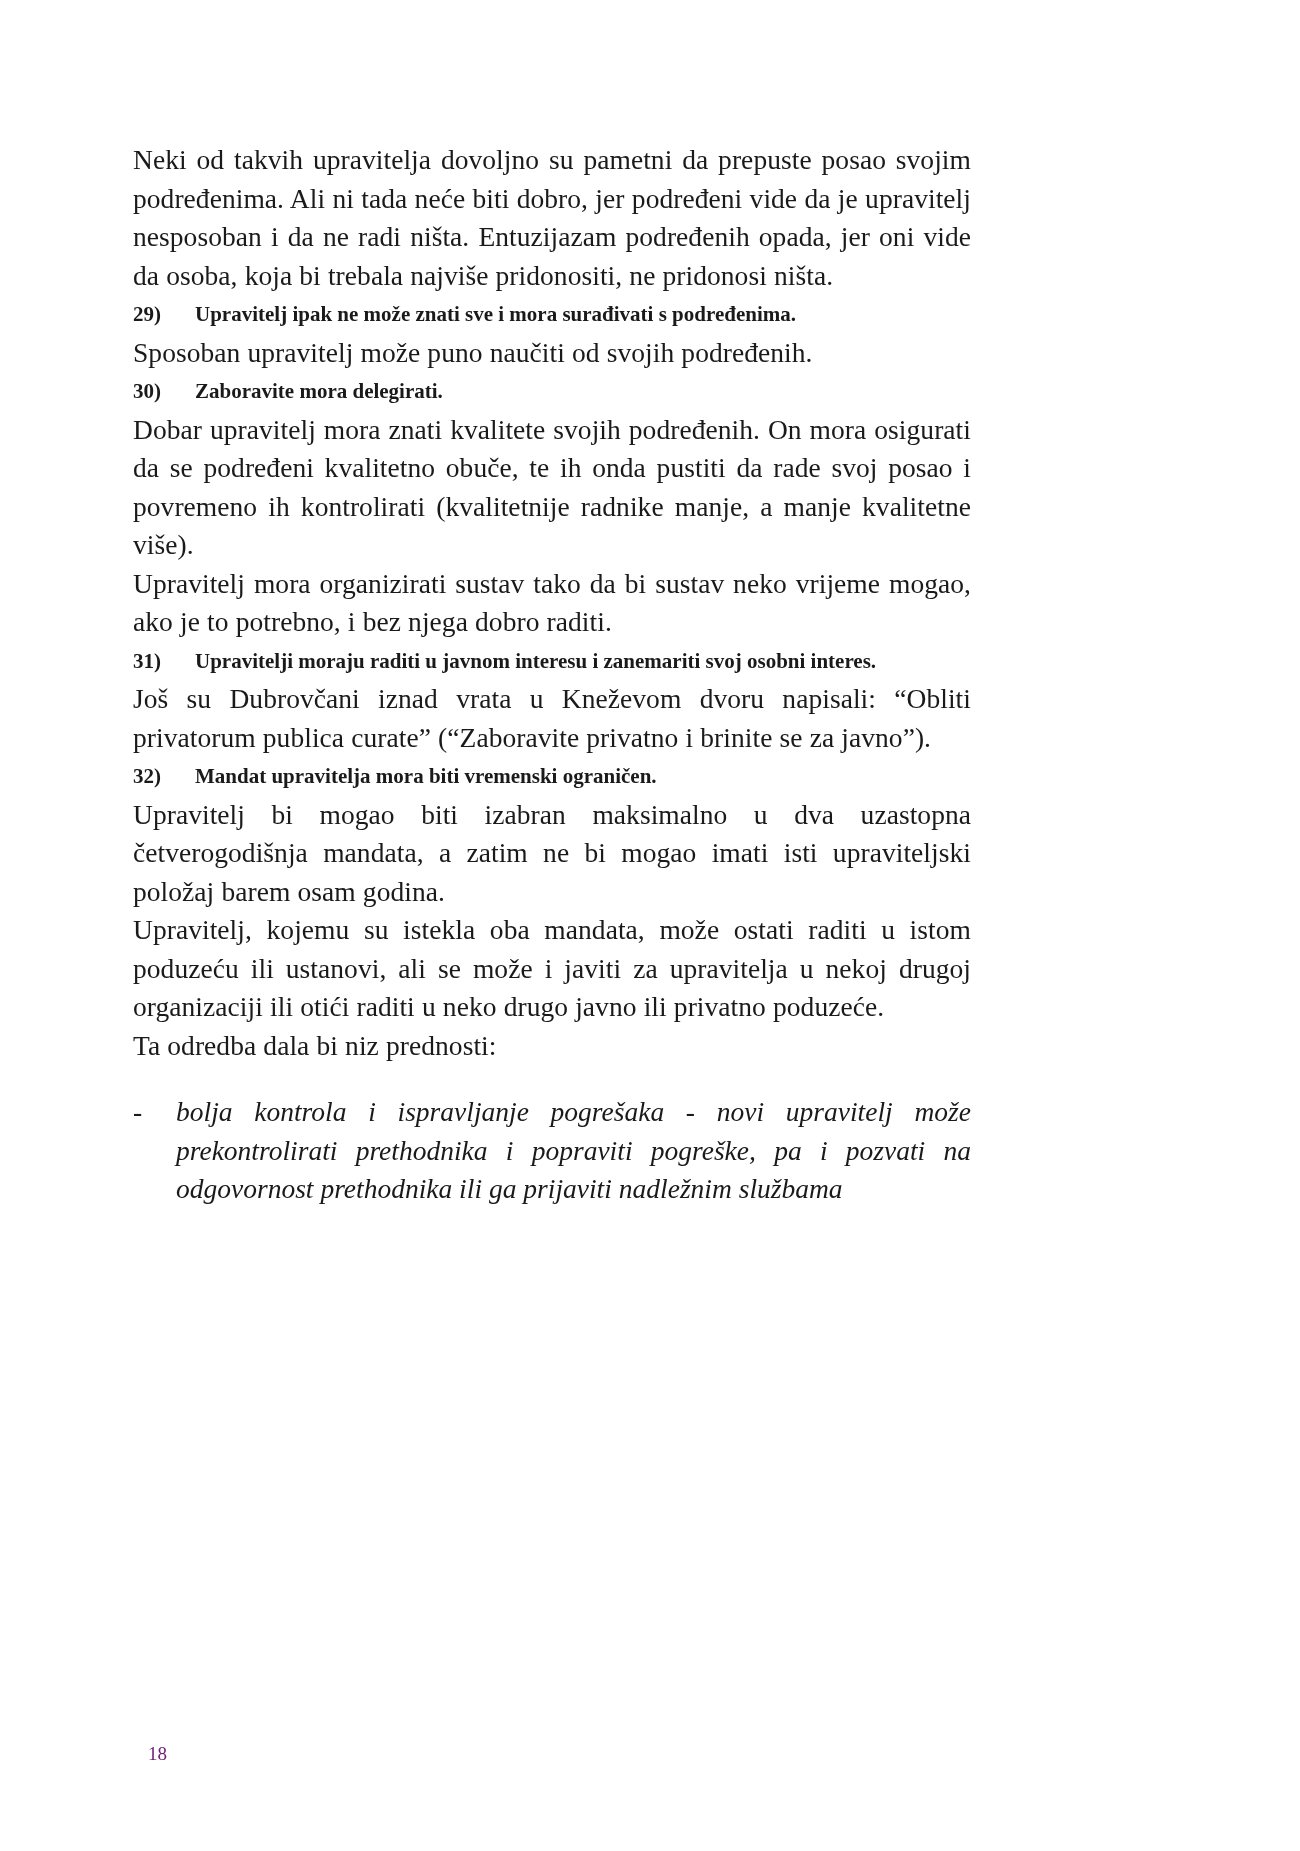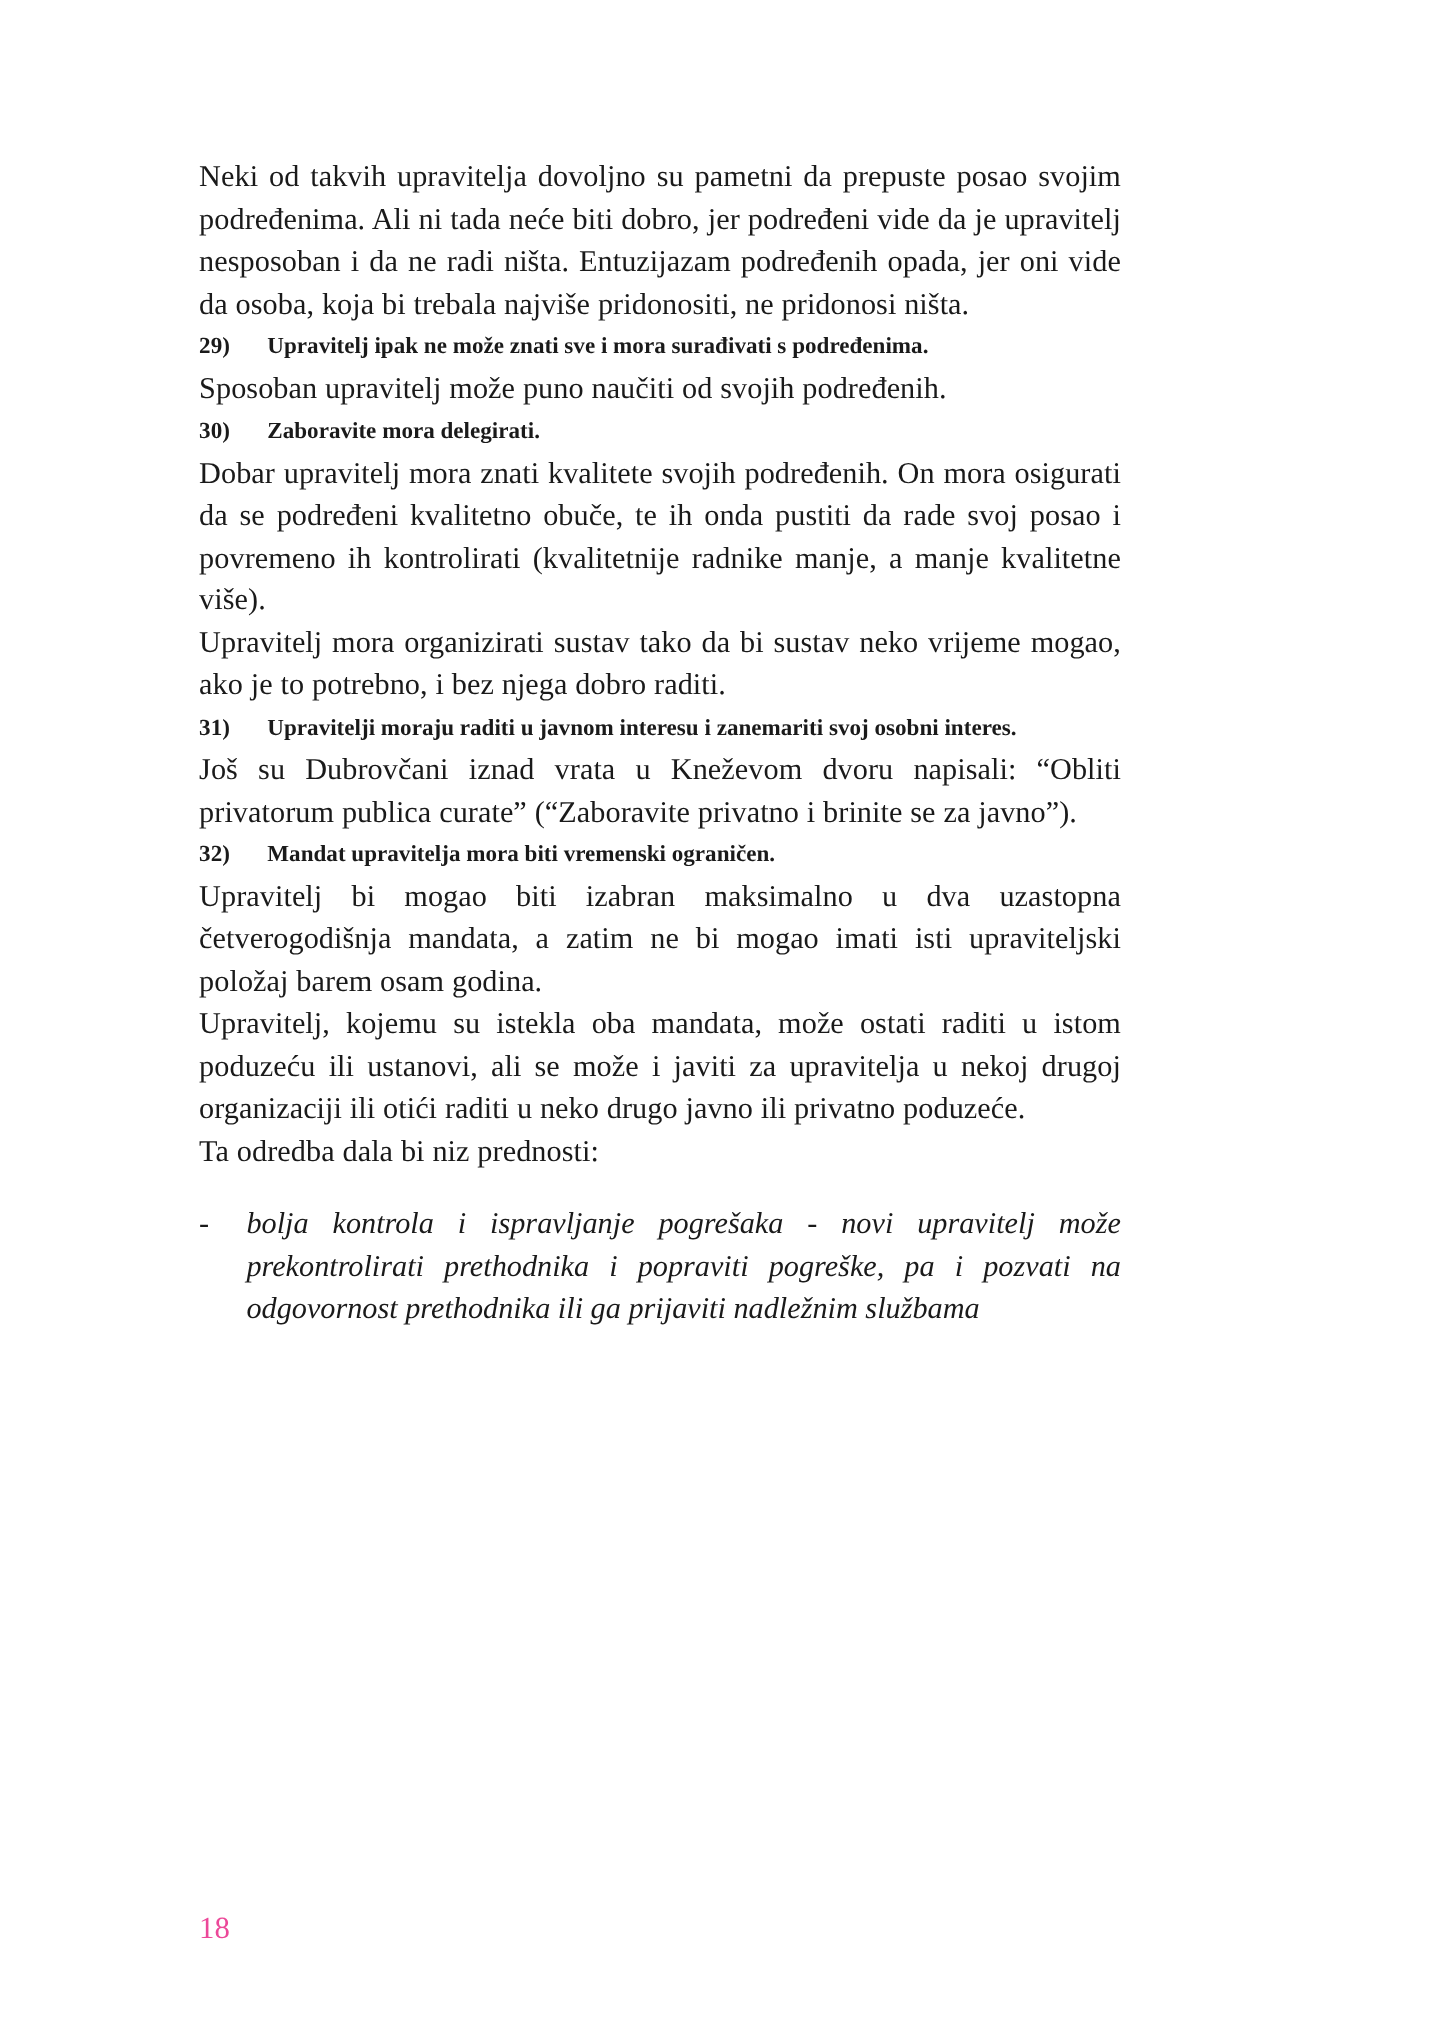--- a/index.html
+++ b/index.html
@@ -16,21 +16,20 @@
     overflow: hidden;
   }
 
   .page {
     position: absolute;
     left: 0;
     top: 0;
     width: 1076px;
     height: 1851px;
     background: #ffffff;
-    margin-left: 48px;
   }
 
   .content {
     position: absolute;
     left: 133px;
     top: 141px;
     width: 838px;
   }
 
   p.body-text {
@@ -85,25 +84,25 @@
   }
   ul.dash-list li .li-text {
     flex: 1 1 auto;
     text-align: justify;
     text-justify: inter-word;
     font-style: italic;
   }
 
   .page-number {
     position: absolute;
-    left: 133px;
+    left: 148px;
     top: 1738px;
-    font-size: 28px;
+    font-size: 19px;
     line-height: 32px;
-    color: #ec4899;
+    color: #701a75;
   }
 </style>
 </head>
 <body>
 
 <div class="page">
 
   <div class="content">
 
     <p class="body-text">Neki od takvih upravitelja dovoljno su pametni da prepuste posao svojim podređenima. Ali ni tada neće biti dobro, jer podređeni vide da je upravitelj nesposoban i da ne radi ništa. Entuzijazam podređenih opada, jer oni vide da osoba, koja bi trebala najviše pridonositi, ne pridonosi ništa.</p>

